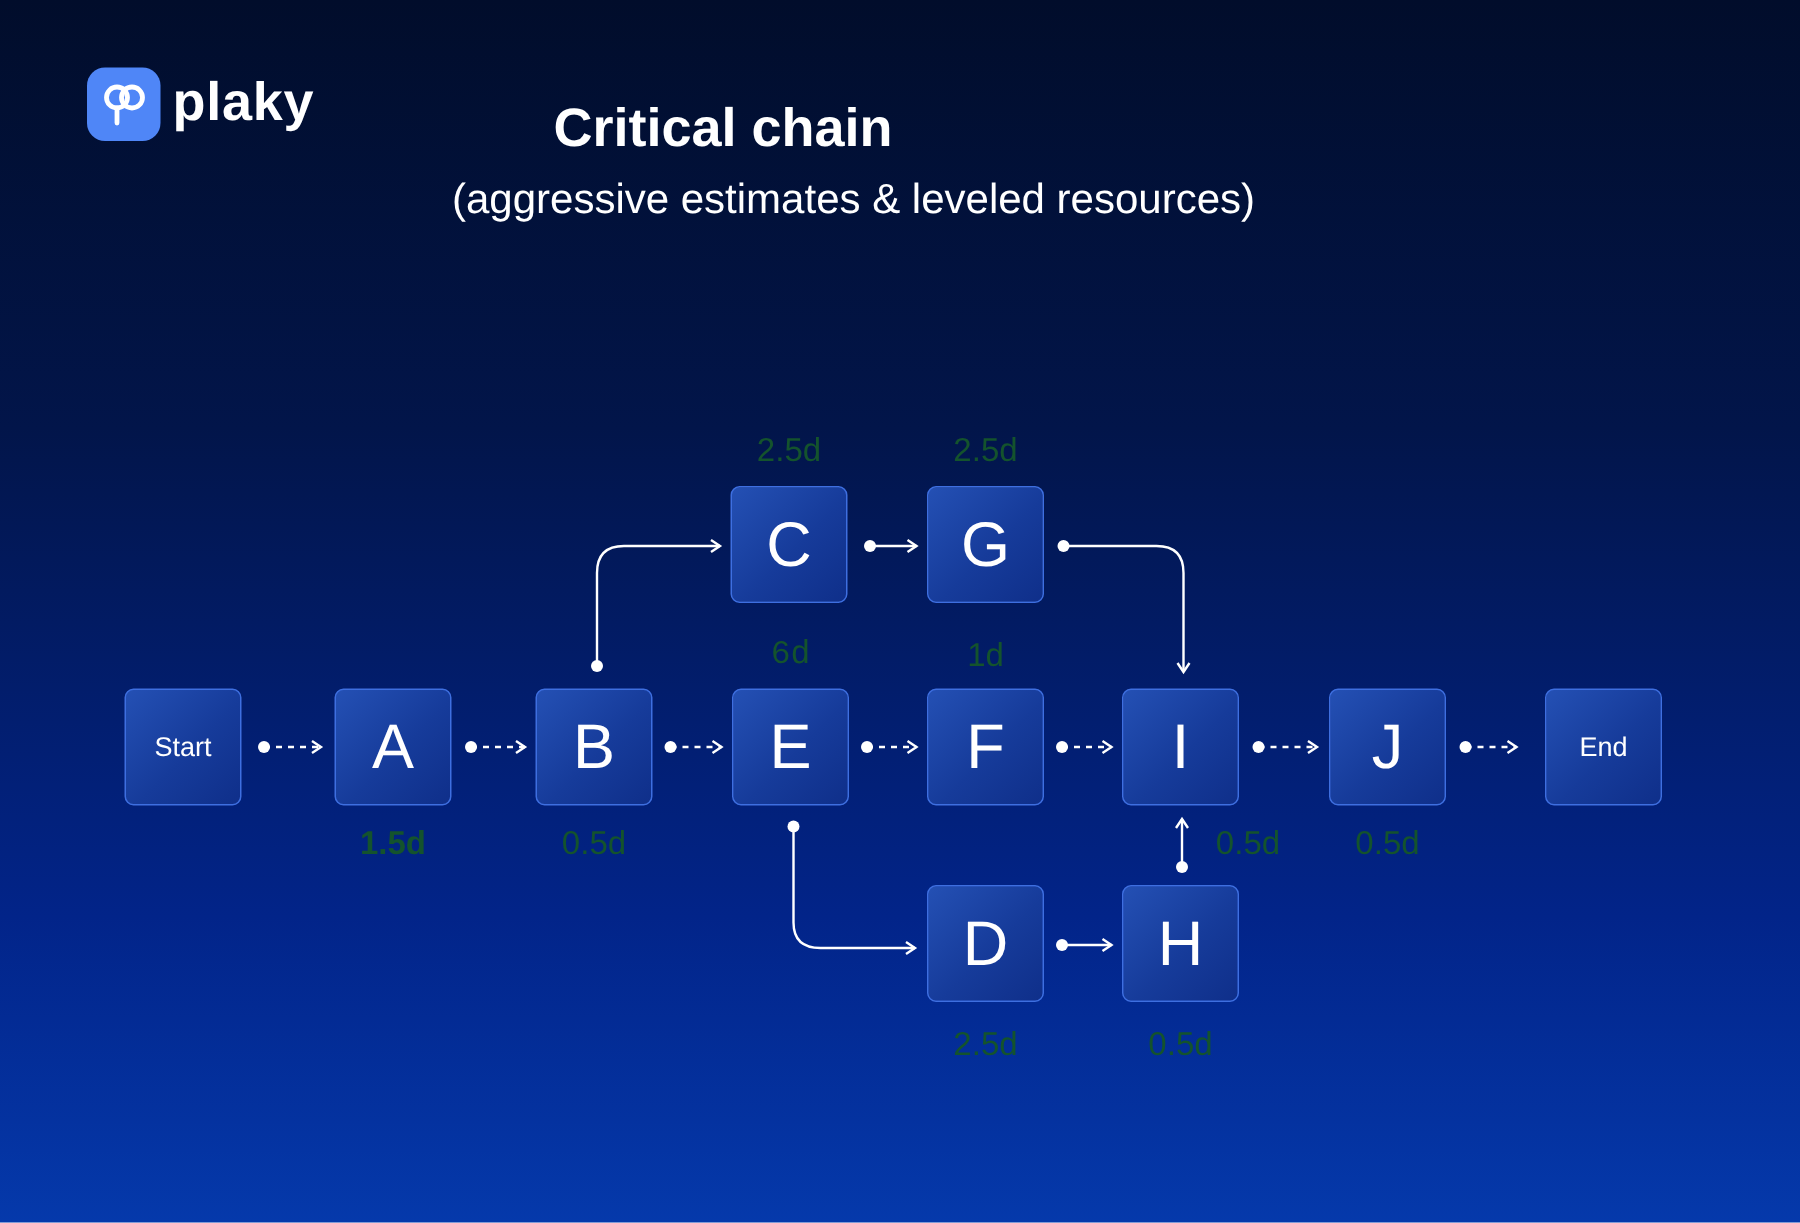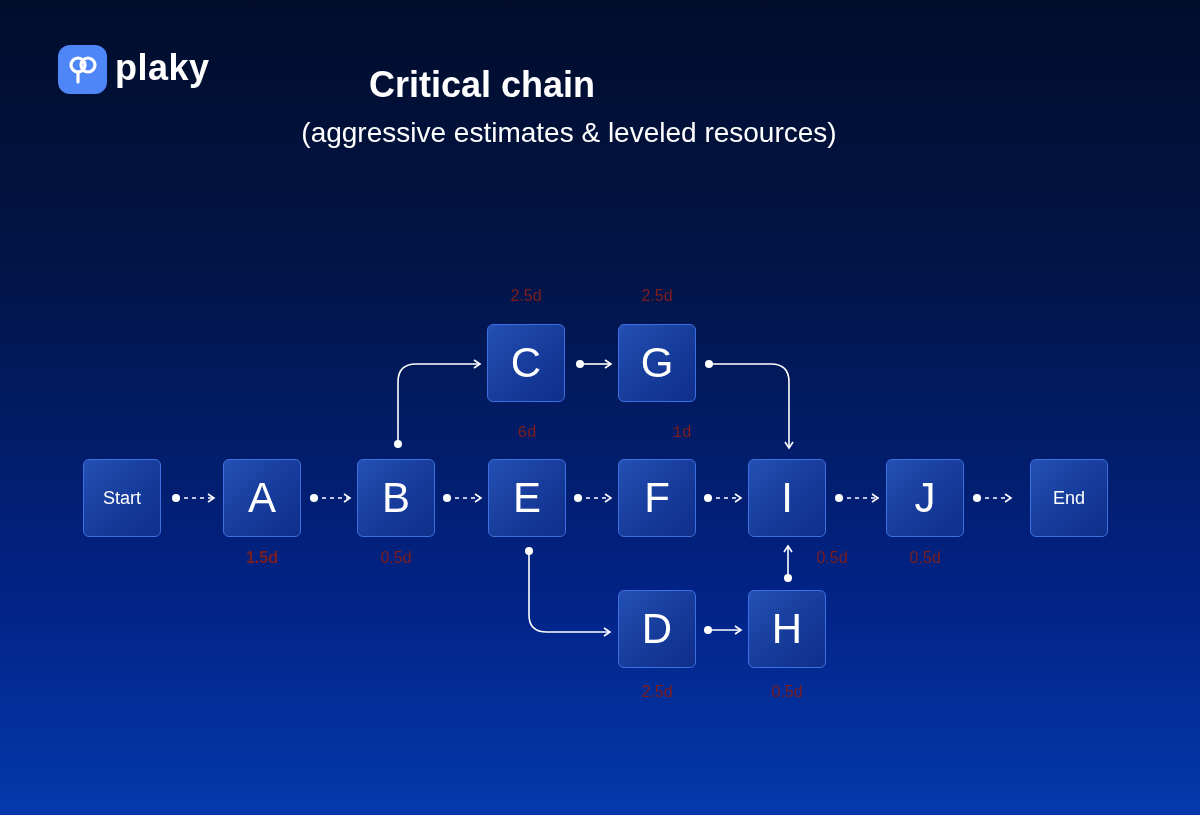--- a/index.html
+++ b/index.html
@@ -18,21 +18,21 @@
   .title { position: absolute; left: 0; width: 964px; top: 64px; text-align: center; font-size: 36px; font-weight: bold; }
   .subtitle { position: absolute; left: 0; width: 1138px; top: 117px; text-align: center; font-size: 28px; }
   .node {
     position: absolute; width: 78px; height: 78px; box-sizing: border-box;
     border-radius: 6px; border: 1px solid #3e6fe0;
     background: linear-gradient(135deg, #2450b4 0%, #163b9a 55%, #0f2f8a 100%);
     display: flex; align-items: center; justify-content: center;
     font-size: 42px; color: #fff;
   }
   .node.small { font-size: 18px; }
-  .dur { position: absolute; width: 100px; text-align: center; font-size: 16px; color: #7f1d1d; }
+  .dur { position: absolute; width: 100px; text-align: center; font-size: 22px; color: #14532d; }
   svg.edges { position: absolute; left: 0; top: 0; }
 </style>
 </head>
 <body>
 
 <div class="logo">
   <div class="logo-mark">
     <svg width="34" height="34" viewBox="0 0 34 34">
       <circle cx="12" cy="12" r="7" fill="none" stroke="#fff" stroke-width="3.2"></circle>
       <circle cx="22" cy="12" r="7" fill="none" stroke="#fff" stroke-width="3.2"></circle>
@@ -110,21 +110,21 @@
 <div class="node" style="left:487px;top:324px;">C</div>
 <div class="dur" style="left:476px;top:287px;">2.5d</div>
 
 <div class="node" style="left:618px;top:324px;">G</div>
 <div class="dur" style="left:607px;top:287px;">2.5d</div>
 
 <div class="node" style="left:488px;top:459px;">E</div>
 <div class="dur" style="left:477px;top:424px;font-family:Liberation Mono, monospace;">6d</div>
 
 <div class="node" style="left:618px;top:459px;">F</div>
-<div class="dur" style="left:632px;top:424px;font-family:Liberation Mono, monospace;">1d</div>
+<div class="dur" style="left:607px;top:424px;">1d</div>
 
 <div class="node" style="left:748px;top:459px;">I</div>
 <div class="dur" style="left:782px;top:549px;">0.5d</div>
 
 <div class="node" style="left:886px;top:459px;">J</div>
 <div class="dur" style="left:875px;top:549px;">0.5d</div>
 
 <div class="node small" style="left:1030px;top:459px;">End</div>
 
 <div class="node" style="left:618px;top:590px;">D</div>

